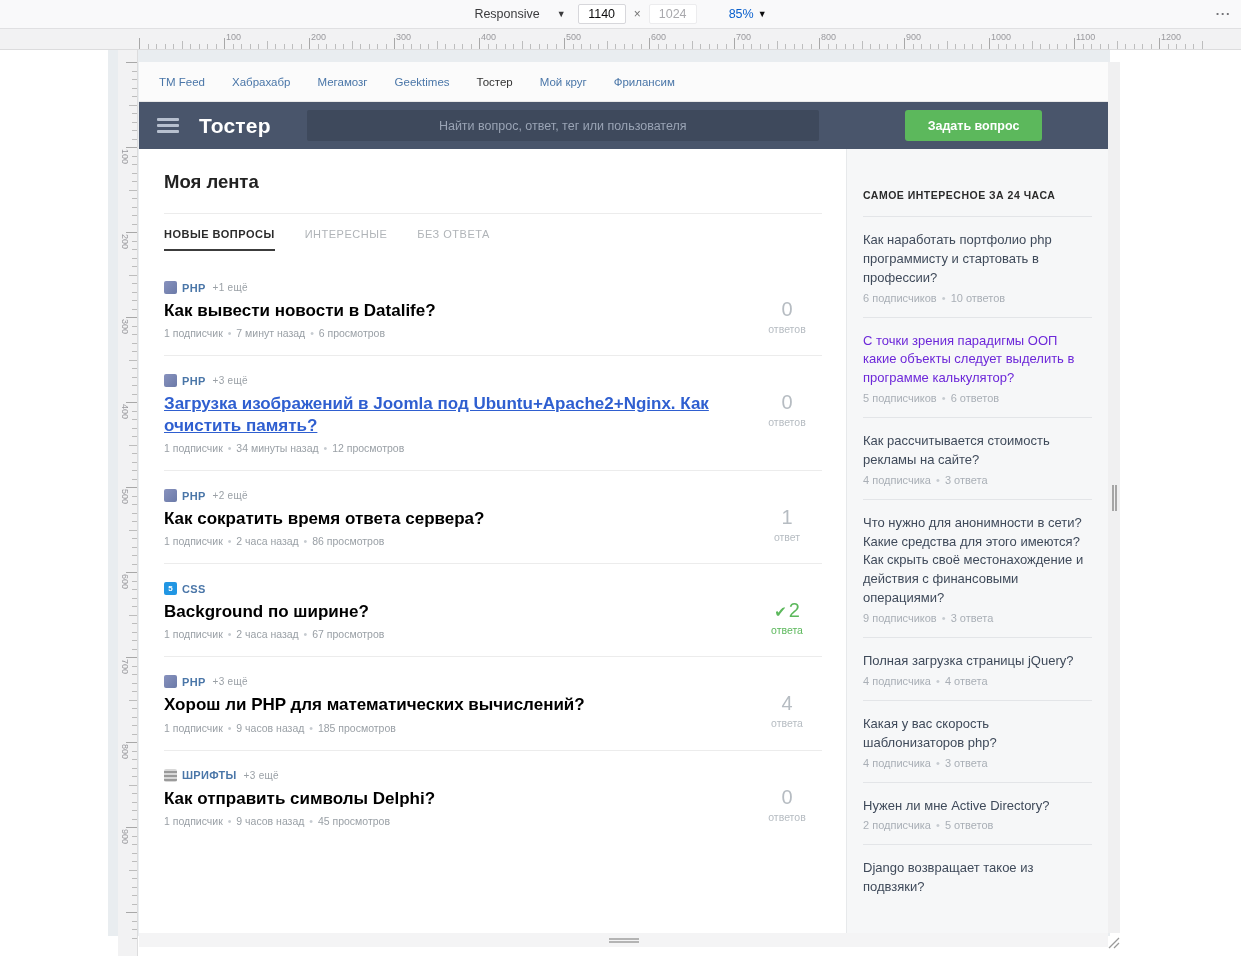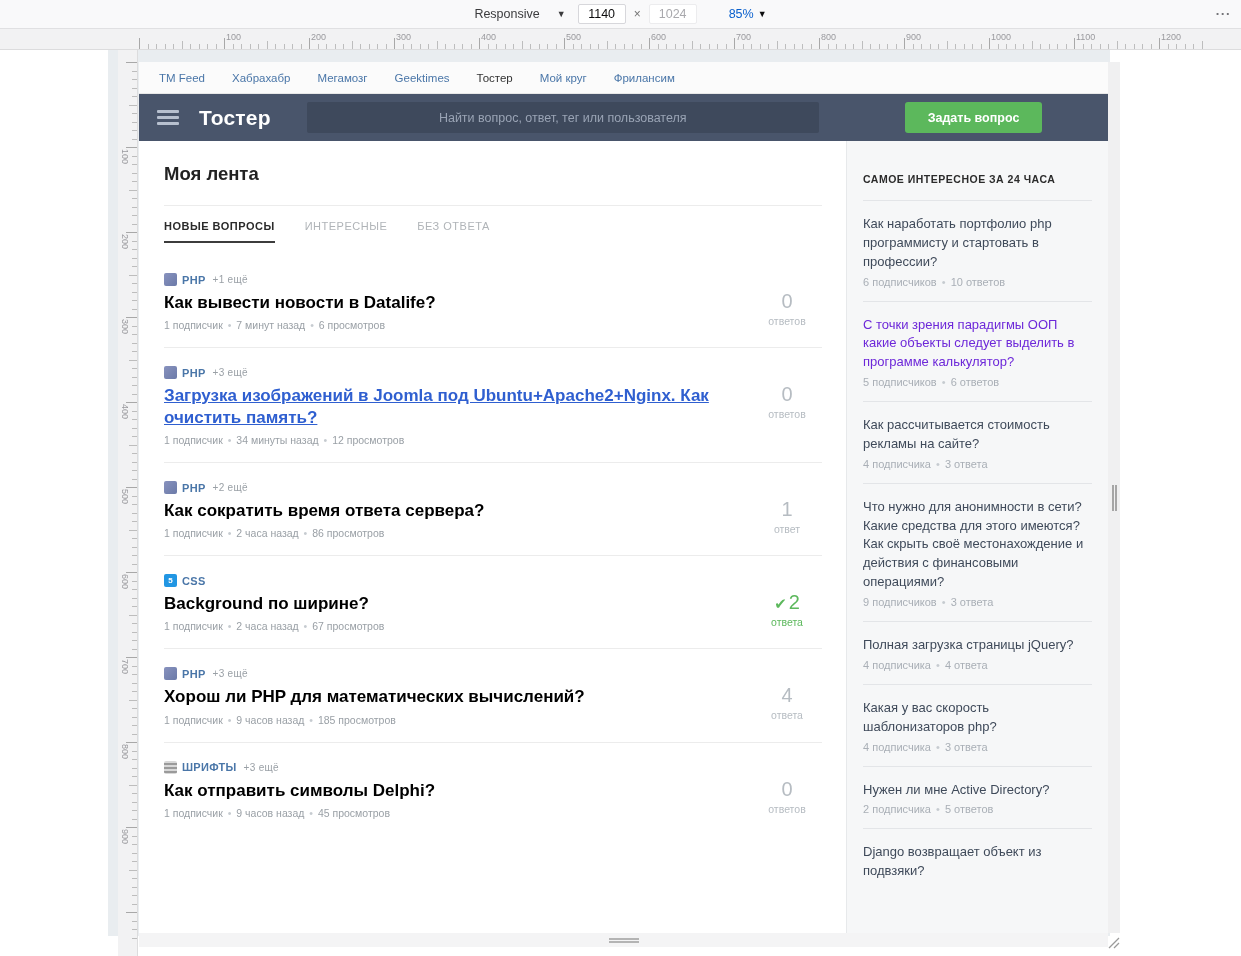--- a/index.html
+++ b/index.html
@@ -118,21 +118,21 @@
   }
   .resize-handle-corner {
     position: absolute; left: 1104px; top: 933px;
     width: 16px; height: 16px;
     cursor: nwse-resize;
   }
   .resize-handle-corner svg { display:block; }
 
   
   .tm-bar {
-    height: 32px; background: #fbfbfb;
+    height: 40px; background: #fbfbfb;
     border-bottom: 1px solid #e8e8e8;
     display: flex; align-items: center;
     padding-left: 20px; gap: 27px;
   }
   .tm-link {
     font-size: 11.5px; color: #4a76a8;
     text-decoration: none; white-space: nowrap;
     cursor: pointer;
   }
   .tm-link.active { color: #333; cursor: default; }
@@ -174,21 +174,21 @@
 
   
   .site-body { display: flex; height: 796px; background: #fff; }
   .col-main {
     width: 707px; background: #fff;
     padding: 0 24px 0 25px;
   }
   .col-side {
     width: 262px; background: #f6f7f8;
     border-left: 1px solid #e7e9eb;
-    padding: 8px 16px;
+    padding: 16px 16px;
   }
 
   .page-title {
     font-size: 18.5px; color: #222; font-weight: bold;
     padding: 22px 0 20px 0; margin: 0;
   }
   .tabs {
     display: flex; gap: 30px;
     border-top: 1px solid #ececec;
     padding-top: 14px;
@@ -716,21 +716,21 @@
           </div>
           <div class="side-item">
             <div class="side-item-title">Какая у вас скорость шаблонизаторов php?</div>
             <div class="side-item-meta"><span>4 подписчика</span><span class="dot"> • </span><span>3 ответа</span></div>
           </div>
           <div class="side-item">
             <div class="side-item-title">Нужен ли мне Active Directory?</div>
             <div class="side-item-meta"><span>2 подписчика</span><span class="dot"> • </span><span>5 ответов</span></div>
           </div>
           <div class="side-item">
-            <div class="side-item-title">Django возвращает объект из подвзяки?</div>
+            <div class="side-item-title">Django возвращает такое из подвзяки?</div>
           </div>
         </div>
     </div>
 
   </div>
 </div>
 
 <div class="resize-handle-right">
   <div class="grip"></div>
 </div>

